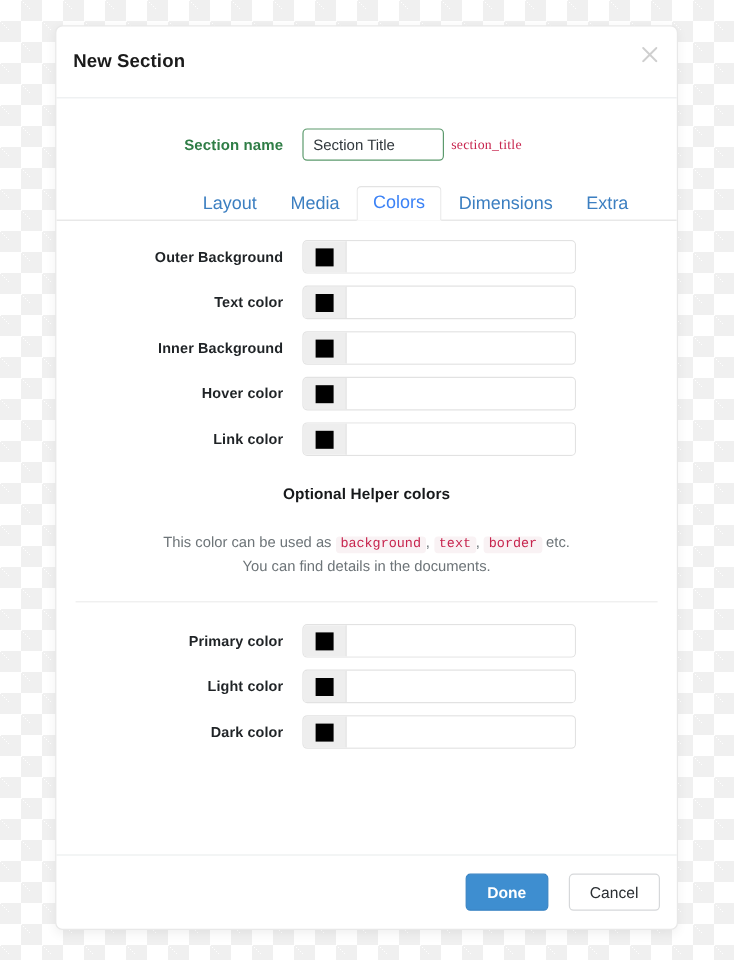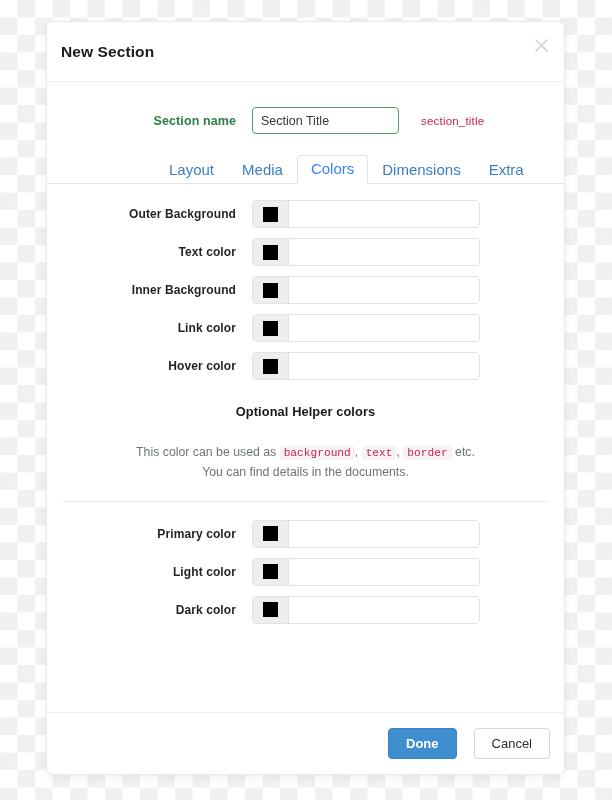--- a/index.html
+++ b/index.html
@@ -89,35 +89,35 @@
     width: 205px;
     text-align: right;
     font-size: 12.5px;
     font-weight: bold;
     color: #2f7d46;
     padding-right: 16px;
     box-sizing: border-box;
     letter-spacing: .1px;
   }
   .name-input {
-    width: 147px;
+    width: 118px;
     height: 27px;
     border: 1px solid #5c9a6d;
     border-radius: 4px;
     font-family: "Liberation Sans", sans-serif;
     font-size: 12.5px;
     color: #31383d;
     padding: 0 8px;
     box-sizing: border-box;
     outline: none;
     background: #fff;
   }
   .name-slug {
-    margin-left: 22px;
-    font-family: Liberation Sans, sans-serif;
+    margin-left: 6px;
+    font-family: Liberation Serif, serif;
     font-size: 11.5px;
     color: #c7254e;
     letter-spacing: .2px;
   }
 
   
   .tabs {
     margin-top: 20px;
     padding: 0 22px;
     display: flex;
@@ -331,31 +331,31 @@
         <div class="row-label">Inner Background</div>
         <div class="color-field">
           <button class="swatch-btn">
             <span class="swatch-chip"></span>
           </button>
           <input class="color-input" type="text" value="" style="">
         </div>
       </div>
 
       <div class="color-row">
+        <div class="row-label">Hover color</div>
+        <div class="color-field">
+          <button class="swatch-btn">
+            <span class="swatch-chip"></span>
+          </button>
+          <input class="color-input" type="text" value="" style="">
+        </div>
+      </div>
+
+      <div class="color-row">
         <div class="row-label">Link color</div>
-        <div class="color-field">
-          <button class="swatch-btn">
-            <span class="swatch-chip"></span>
-          </button>
-          <input class="color-input" type="text" value="" style="">
-        </div>
-      </div>
-
-      <div class="color-row">
-        <div class="row-label">Hover color</div>
         <div class="color-field">
           <button class="swatch-btn">
             <span class="swatch-chip"></span>
           </button>
           <input class="color-input" type="text" value="" style="">
         </div>
       </div>
 
     </div>
 

